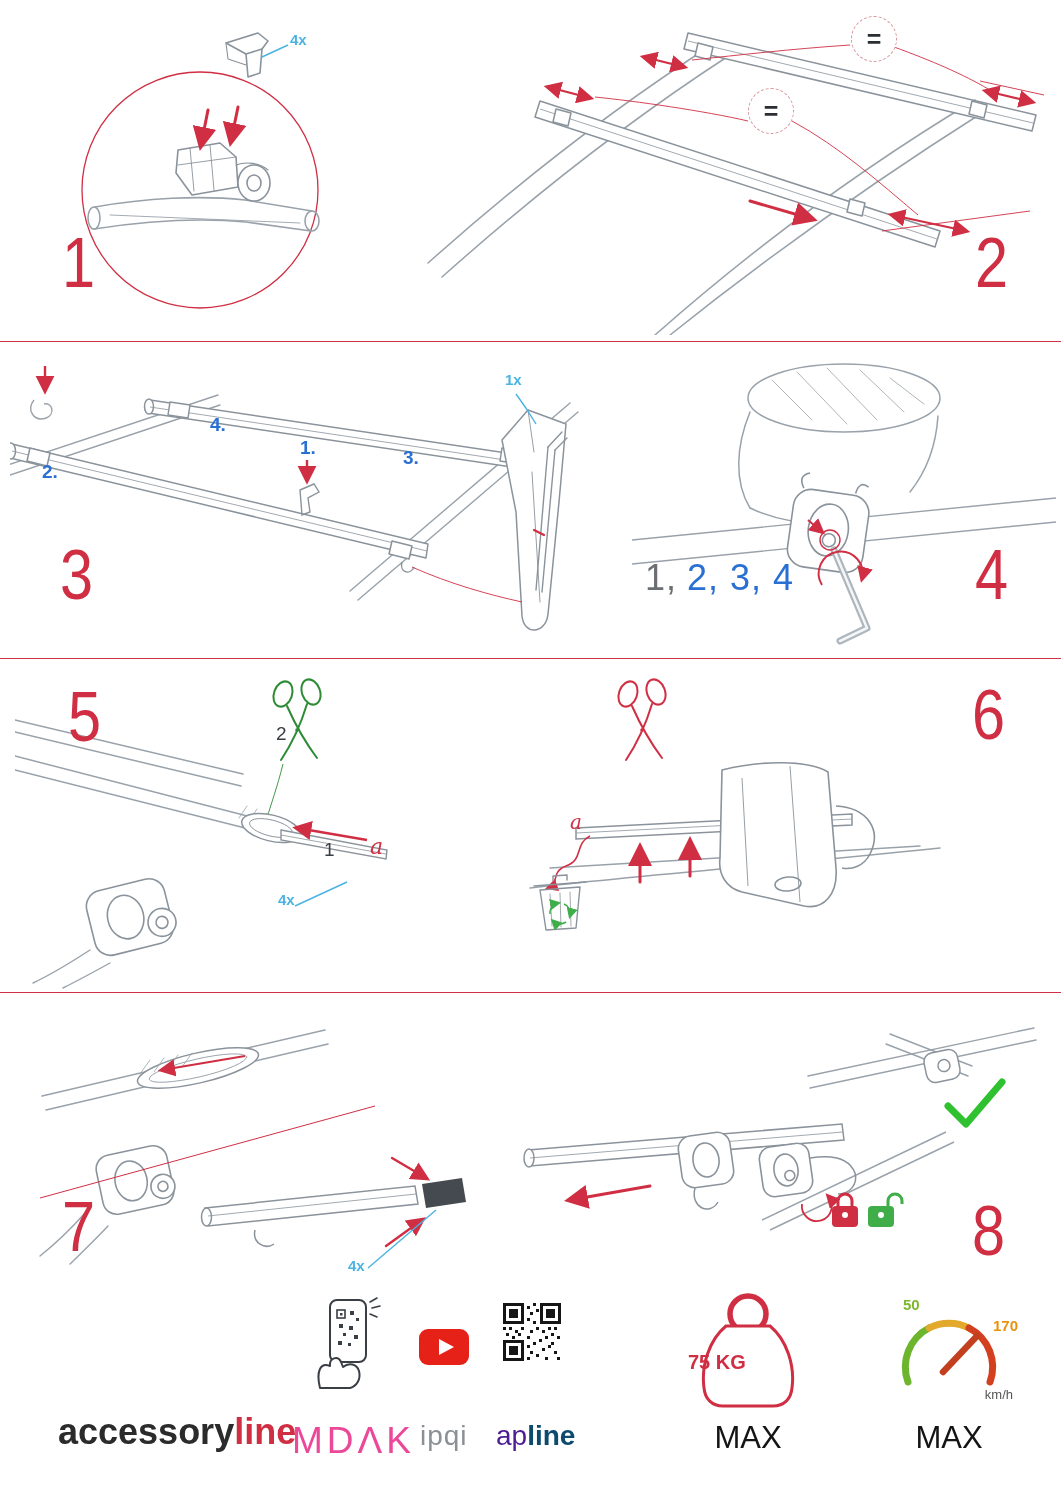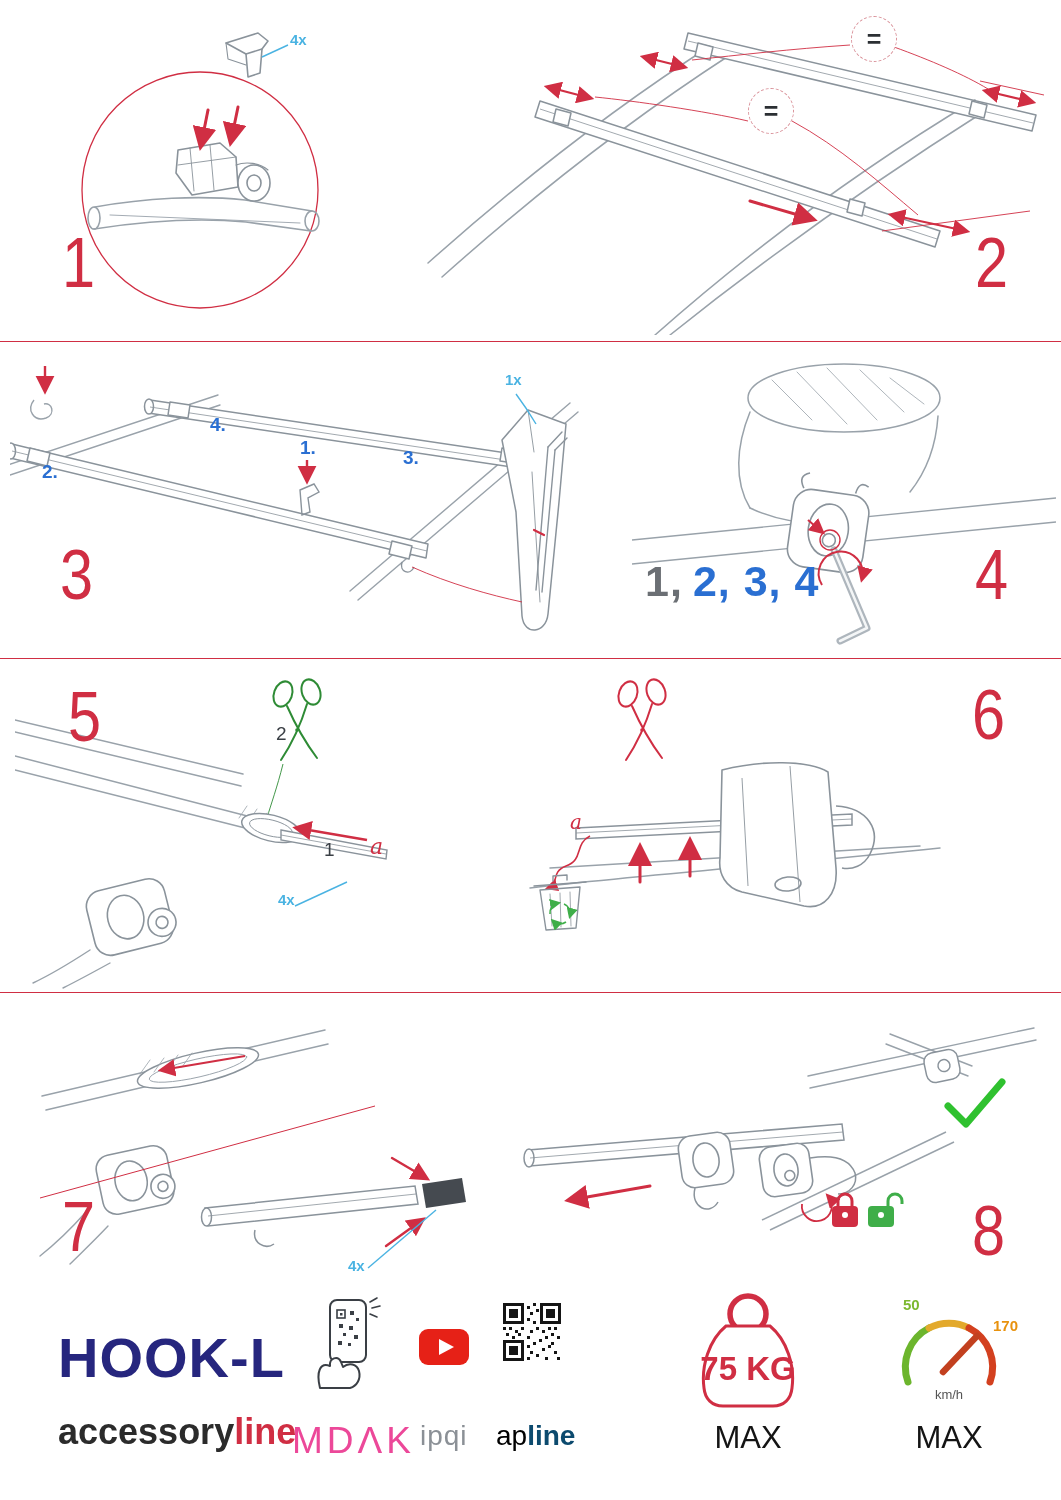--- a/index.html
+++ b/index.html
@@ -9,38 +9,38 @@
   .divider{position:absolute;left:0;width:1061px;border-top:1.6px solid #d02e43;height:0}
   .step-num{font-size:70px;line-height:1;color:#d02e43;font-weight:400;
             transform:scaleX(.85);transform-origin:left top}
   .qty{font-size:15px;font-weight:600;color:#4ab3e2;line-height:1}
   .blue-label{font-size:19px;font-weight:700;color:#2a6fd2;line-height:1}
   .tiny-label{font-size:19px;font-weight:400;color:#3a3f45;line-height:1}
   .a-label{font-family:"DejaVu Serif",serif;font-style:italic;color:#d02e43;font-size:22px;line-height:1}
   .eq-circle{width:44px;height:44px;border:1.5px dashed #d99098;border-radius:50%;
              display:flex;align-items:center;justify-content:center;
              font-size:25px;font-weight:700;color:#2b2f33;background:#fff}
-  .seq{font-size:43px;font-weight:700;line-height:1;letter-spacing:1px}
+  .seq{font-size:36px;font-weight:400;line-height:1;letter-spacing:1px}
   .seq-first{color:#6b6f74}
   .seq-rest{color:#2a6fd2;margin-left:10px}
   .product-name{font-size:56px;font-weight:600;color:#26267e;line-height:1;letter-spacing:1px}
   .brand-line{font-size:36px;font-weight:700;line-height:1;letter-spacing:0}
   .brand-first{color:#2b2b2b}
   .brand-second{color:#d02e43}
   .logo-mdak{font-size:37px;font-weight:400;color:#ec4899;letter-spacing:4px;line-height:1}
   .logo-ipqi{font-size:28px;font-weight:400;color:#8b9096;letter-spacing:1px;line-height:1}
   .logo-apline{font-size:28px;line-height:1}
-  .logo-ap{color:#000000;font-weight:400}
+  .logo-ap{color:#4c1d95;font-weight:400}
   .logo-line{color:#0c4a6e;font-weight:600}
-  .weight-value{width:120px;text-align:center;font-size:33px;font-weight:600;color:#d02e43;line-height:1}
+  .weight-value{width:120px;text-align:left;font-size:20px;font-weight:600;color:#d02e43;line-height:1}
   .max-label{width:120px;text-align:center;font-size:31px;font-weight:500;color:#141414;line-height:1}
   .max-label-s{width:128px;text-align:center;font-size:31px;font-weight:500;color:#141414;line-height:1}
   .speed-low{font-size:15px;font-weight:700;color:#7cb82f;line-height:1}
   .speed-high{font-size:15px;font-weight:700;color:#e8920e;line-height:1}
-  .speed-unit{width:128px;text-align:center;font-size:13px;color:#555;line-height:1}
+  .speed-unit{width:128px;text-align:right;font-size:13px;color:#555;line-height:1}
 </style>
 </head>
 <body>
 
 <div class="page">
 
   <div class="divider" style="top:341px"></div>
   <div class="divider" style="top:658px"></div>
   <div class="divider" style="top:992px"></div>
 
@@ -414,21 +414,20 @@
 
   <div class="abs tiny-label" style="left:276px;top:724px">2</div>
   <div class="abs tiny-label" style="left:324px;top:840px">1</div>
   <div class="abs a-label" style="left:370px;top:836px">a</div>
   <div class="abs qty" style="left:278px;top:892px">4x</div>
 
   <div class="abs a-label" style="left:570px;top:812px;font-size:20px">a</div>
 
   <div class="abs qty" style="left:348px;top:1258px">4x</div>
 
-  <div class="abs product-name" style="left:58px;top:1330px">HOOK-L</div>
   <div class="abs brand-line" style="left:58px;top:1414px">
     <span class="brand-first">accessory</span><span class="brand-second">line</span>
   </div>
 
   <svg class="abs" style="left:310px;top:1296px" width="80" height="95" viewBox="0 0 80 95">
     <rect x="20" y="4" width="36" height="62" rx="7" stroke="#3a3f45" stroke-width="2" fill="#fff"></rect>
     <g fill="#3a3f45">
       <rect x="27" y="14" width="8" height="8" fill="none" stroke="#3a3f45" stroke-width="1.6"></rect>
       <rect x="30" y="17" width="2.5" height="2.5"></rect>
       <rect x="40" y="15" width="4" height="4"></rect>

